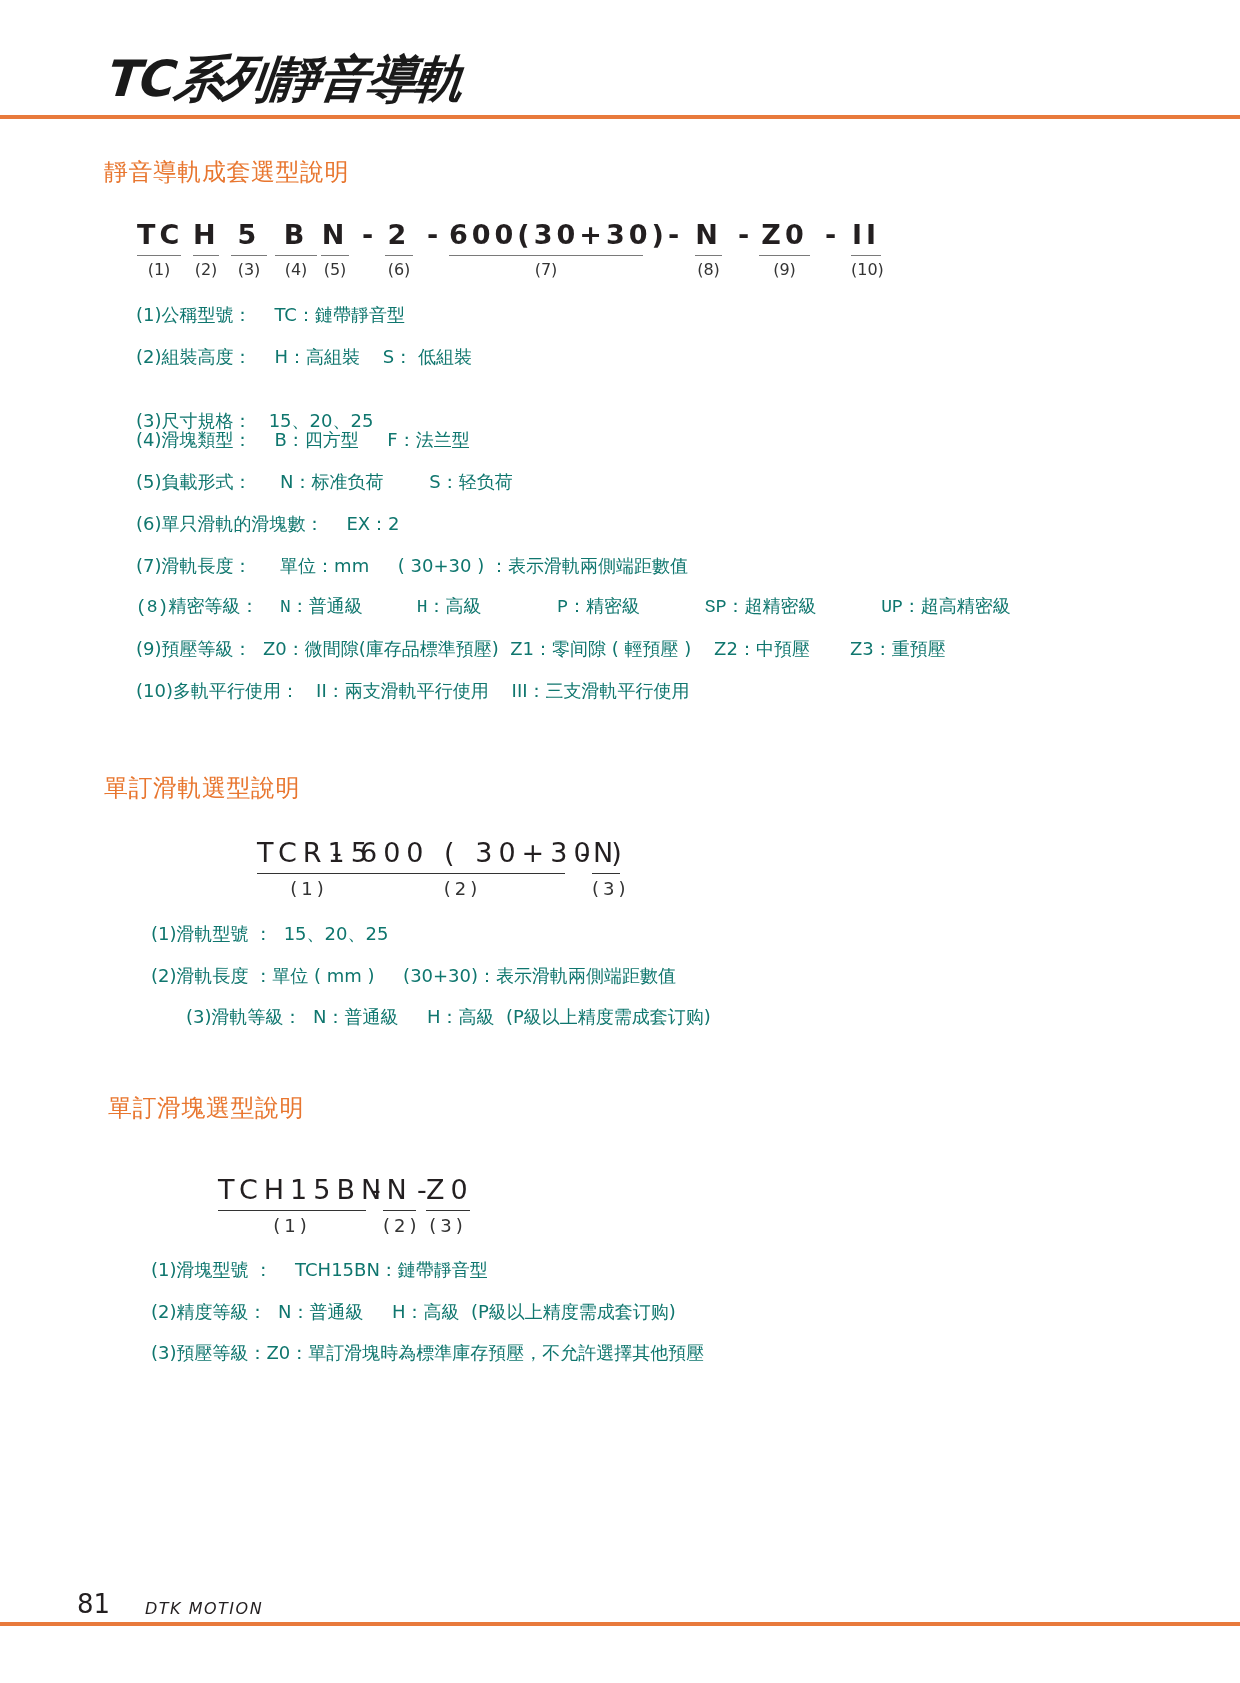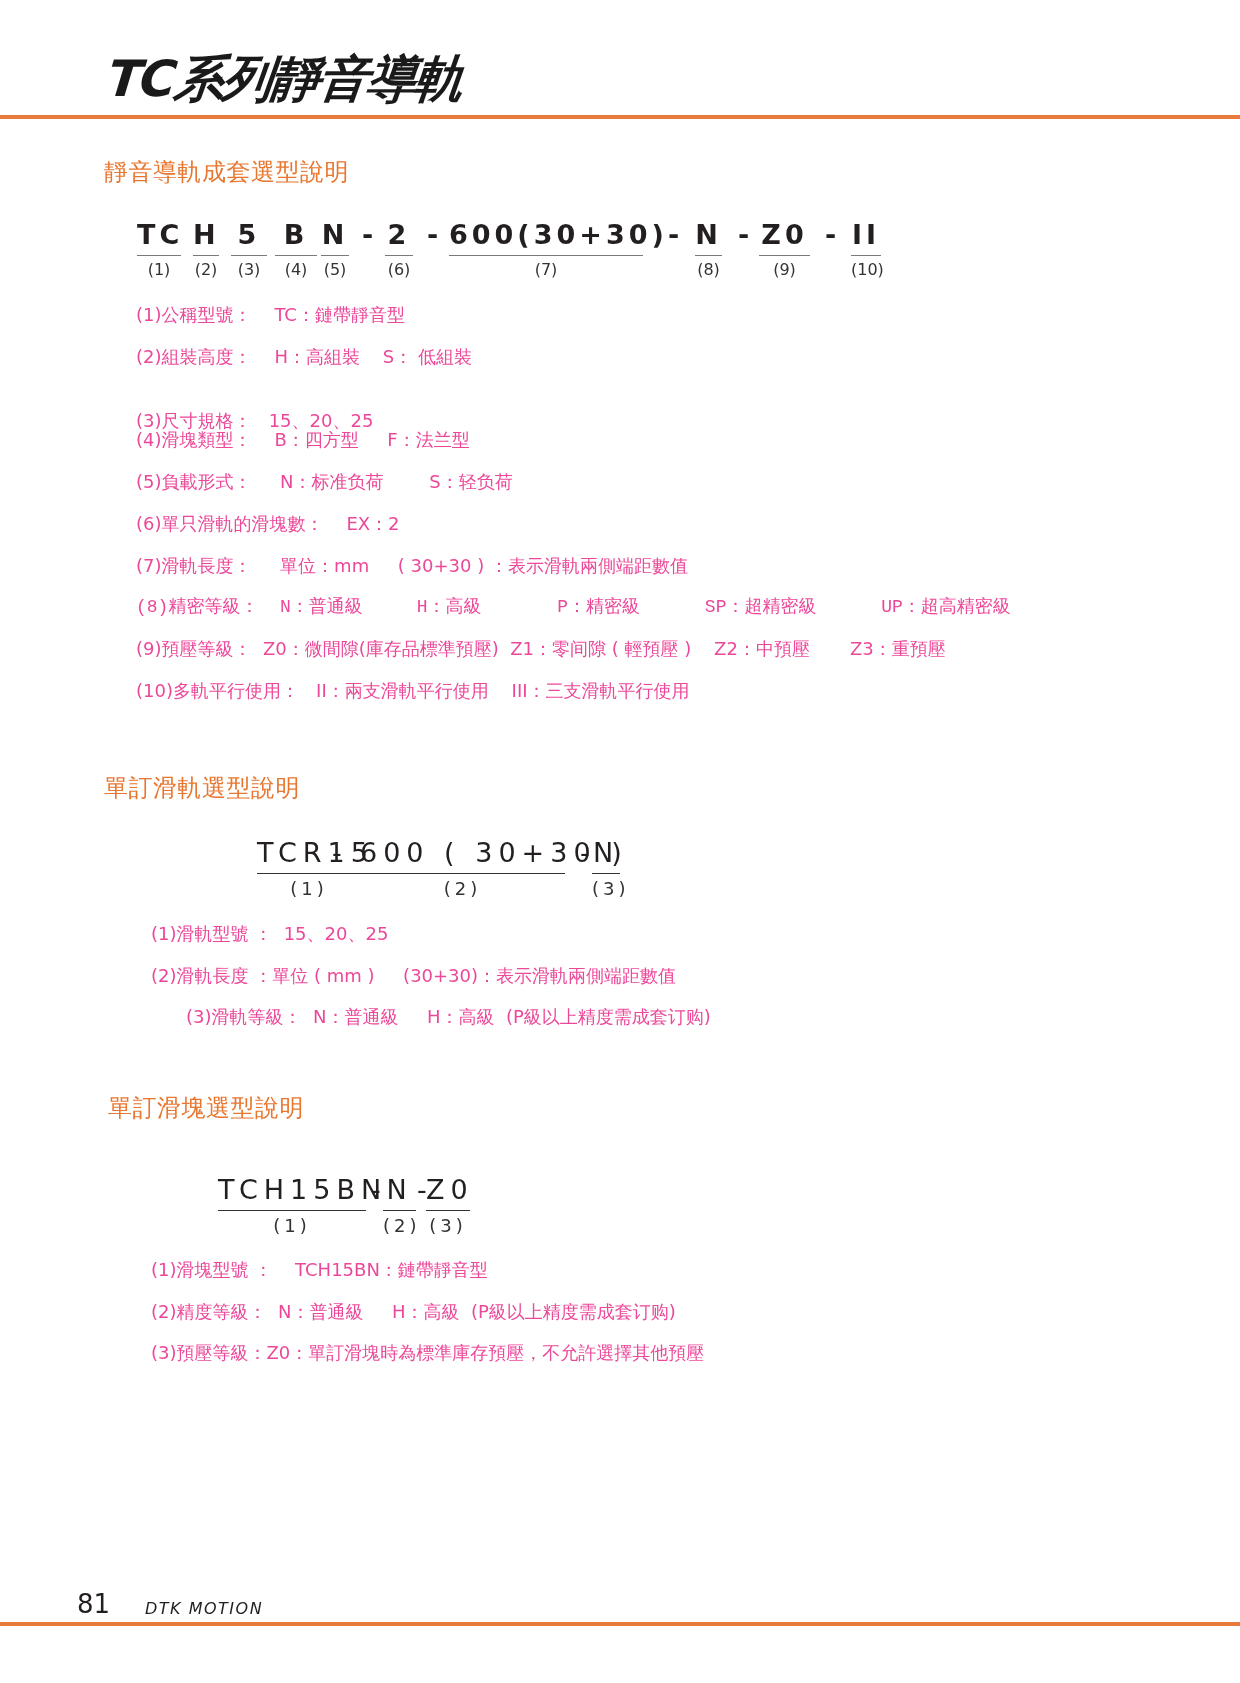--- a/index.html
+++ b/index.html
@@ -28,21 +28,21 @@
     .seg .bar { display: block; height: 1px; background: #7a7a7a; margin-top: 3px; }
     .seg .idx { display: block; font-size: 16px; color: #333; margin-top: 4px; white-space: nowrap; letter-spacing: 0; }
     .dash { position: absolute; top: 0; font-size: 27px; font-weight: bold; line-height: 34px; color: #231f20; }
 
     .code-row.light .seg .code { font-weight: normal; font-size: 27px; letter-spacing: 6px; }
     .code-row.light .seg .bar { background: #333; }
     .code-row.light .seg .idx { font-size: 18px; letter-spacing: 4px; }
     .code-row.light .dash { font-weight: normal; }
 
     .desc-list { position: absolute; }
-    .desc-line { position: absolute; left: 0; white-space: pre; font-size: 18px; color: #ec4899; line-height: 24px; }
+    .desc-line { position: absolute; left: 0; white-space: pre; font-size: 18px; color: #0f766e; line-height: 24px; }
 
     .footer-page { position: absolute; left: 77px; top: 1589px; font-size: 26px; color: #231f20; }
     .footer-brand { position: absolute; left: 145px; top: 1599px; font-size: 16px; font-style: italic; letter-spacing: 1.5px; color: #231f20; }
     .footer-rule { position: absolute; left: 0; top: 1622px; width: 1240px; height: 4px; background: #e87a3c; }
   </style>
 </head>
 <body>
 
 <div class="page-title">TC系列靜音導軌</div>
 <div class="title-rule"></div>

